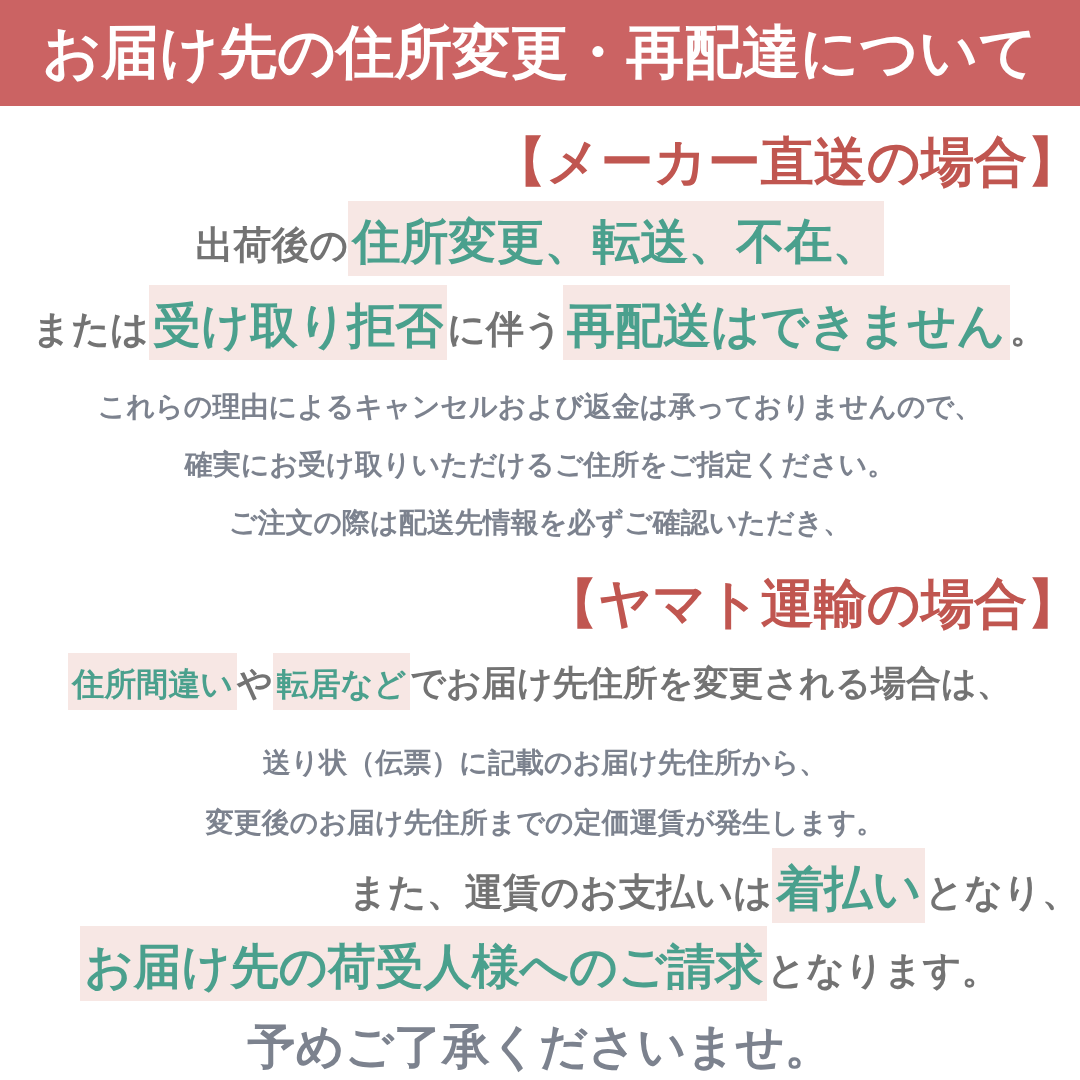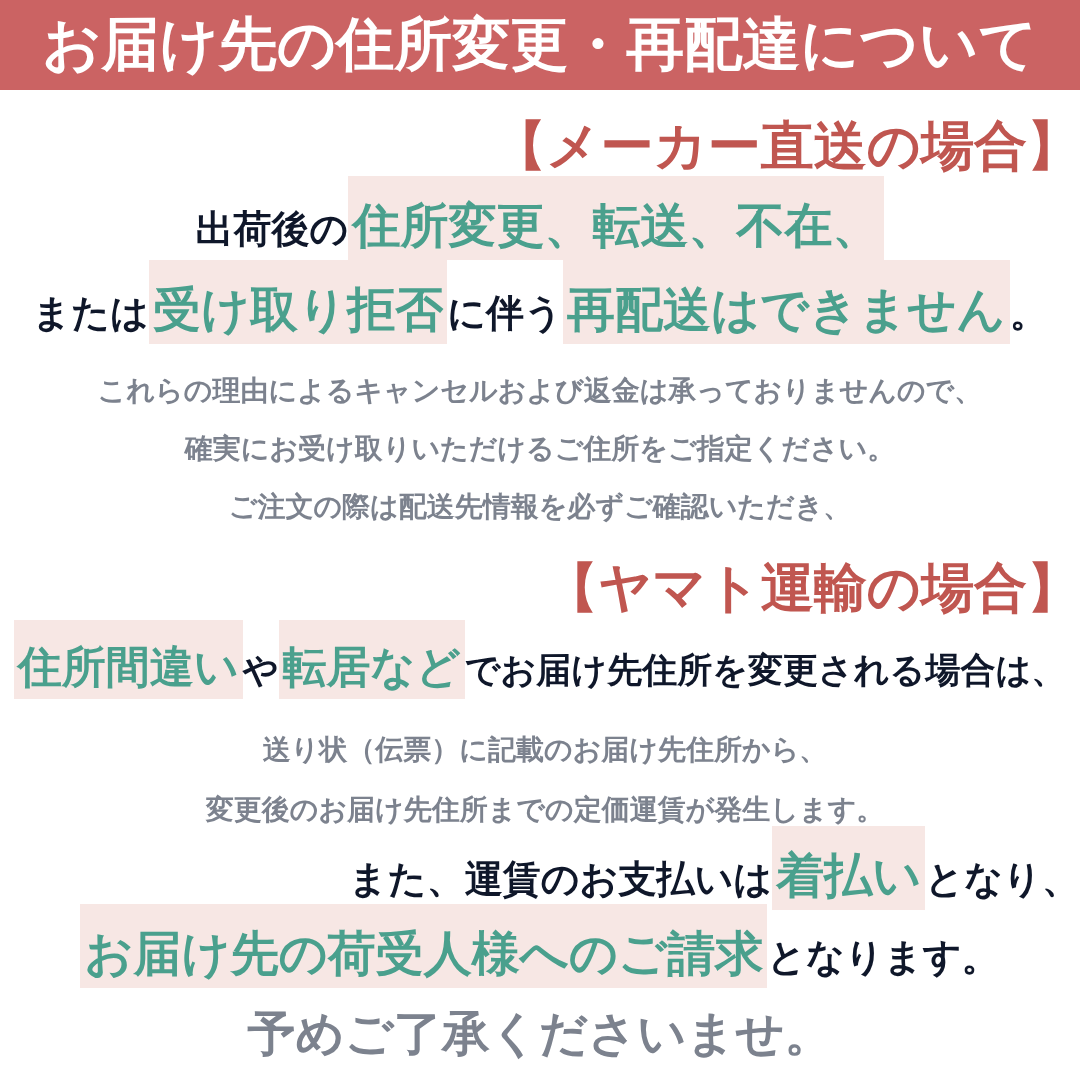--- a/index.html
+++ b/index.html
@@ -12,21 +12,21 @@
     position: relative;
     width: 1080px;
     height: 1080px;
     margin: 0 auto;
     background: #ffffff;
     overflow: hidden;
   }
   
   .banner {
     width: 100%;
-    height: 90px;
+    height: 106px;
     background: #CB6363;
     display: flex;
     align-items: center;
     justify-content: center;
   }
   .banner .banner-title {
     color: #ffffff;
     font-size: 58px;
     font-weight: bold;
     letter-spacing: 0px;
@@ -46,36 +46,36 @@
   .heading-maker  { margin-top: 26px; }
   .heading-yamato { margin-top: 22px; }
   
   .mixed-line {
     margin: 0;
     text-align: center;
     white-space: nowrap;
     line-height: 66px;
   }
   .t-gray {
-    color: #0f172a;
+    color: #737373;
     font-size: 38px;
     font-weight: bold;
   }
   .t-hl {
     color: #4AA08D;
     background: #F7E7E4;
     font-size: 48px;
     font-weight: bold;
-    padding: 21px 4px 7px 4px;
+    padding: 12px 4px 7px 4px;
   }
   .line-a { margin-top: 16px; }
   .line-b { margin-top: 6px; }
   .line-c { margin-top: 16px; }
   .line-c .t-gray { font-size: 35px; }
-  .line-c .t-hl   { font-size: 44px; }
+  .line-c .t-hl   { font-size: 32px; }
   .line-d { margin-top: 2px; text-align: right; }
   .line-e { margin-top: 0px; }
   
   .para {
     margin: 0;
     text-align: center;
     color: #7C828E;
     font-size: 28px;
     font-weight: bold;
     white-space: nowrap;

